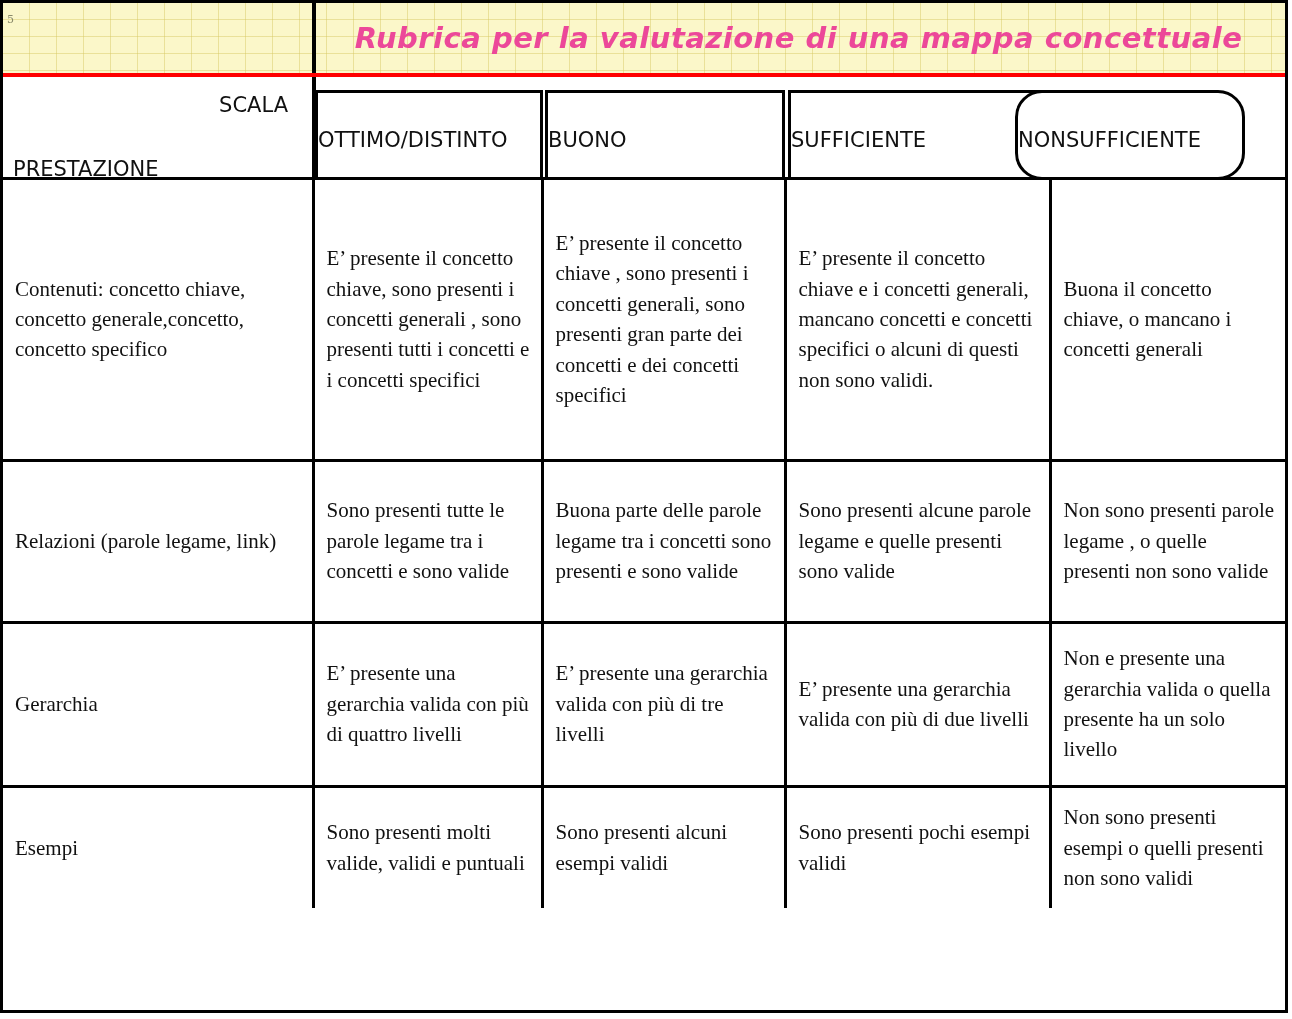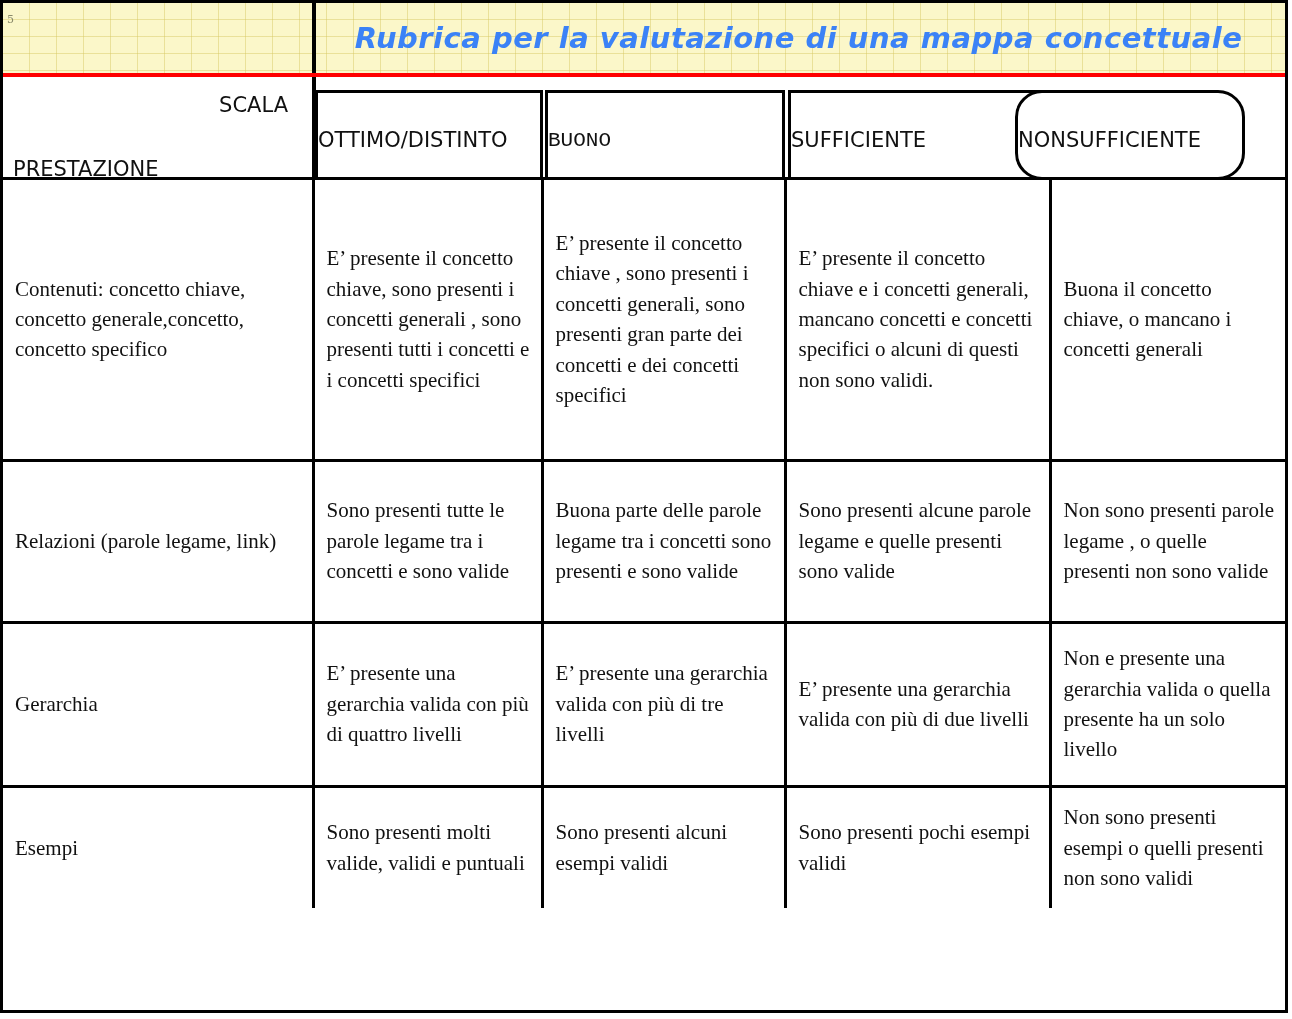--- a/index.html
+++ b/index.html
@@ -37,21 +37,21 @@
     width: 973px; height: 70px;
     display: flex;
     align-items: center;
     justify-content: center;
   }
   .page-title {
     font-family: "DejaVu Sans", "Liberation Sans", sans-serif;
     font-weight: bold;
     font-style: italic;
     font-size: 29px;
-    color: #3b82f6;
+    color: #ec4899;
     letter-spacing: 0.5px;
     white-space: nowrap;
   }
   .corner-mark {
     position: absolute;
     left: 4px; top: 10px;
     font-family: "DejaVu Serif", serif;
     font-size: 11px;
     color: #8a8a6a;
     z-index: 8;
@@ -107,21 +107,21 @@
     align-items: center;
     justify-content: flex-start;
     padding-top: 12px;
     font-family: "DejaVu Sans", "Liberation Sans", sans-serif;
     font-size: 21px;
     line-height: 1.3;
     color: #111;
     z-index: 3;
   }
   .lb0 { left: 312px;  width: 228px; }
-  .lb1 { left: 542px;  width: 240px; font-family: Liberation Mono, monospace; }
+  .lb1 { left: 542px;  width: 240px; }
   .lb2 { left: 785px;  width: 262px; }
   .lb3 { left: 1012px; width: 230px; border-radius: 27px; }
   
   .body-table {
     position: absolute;
     left: 0; top: 177px;
     width: 1282px;
     border-collapse: collapse;
     border: hidden;
     table-layout: fixed;

